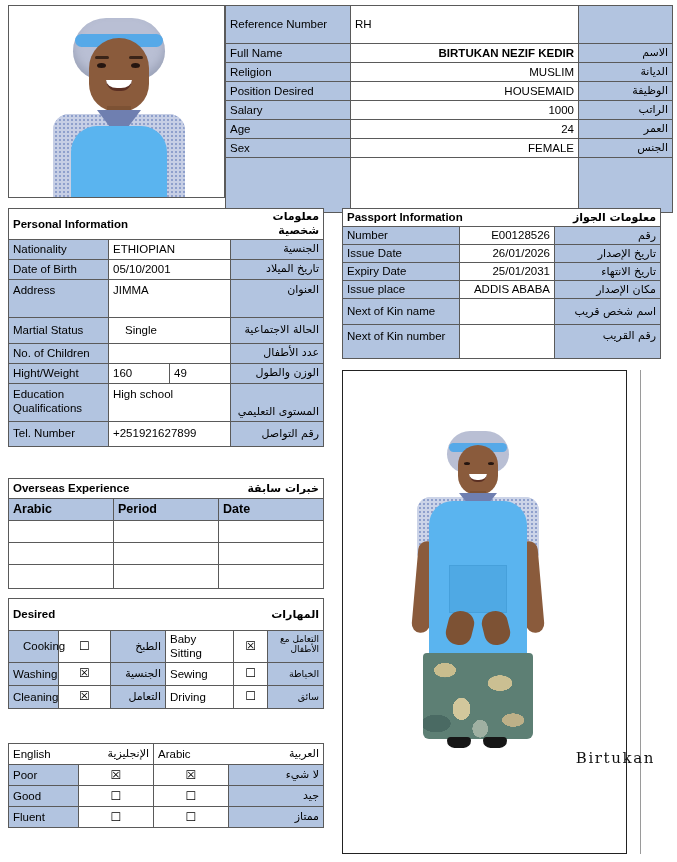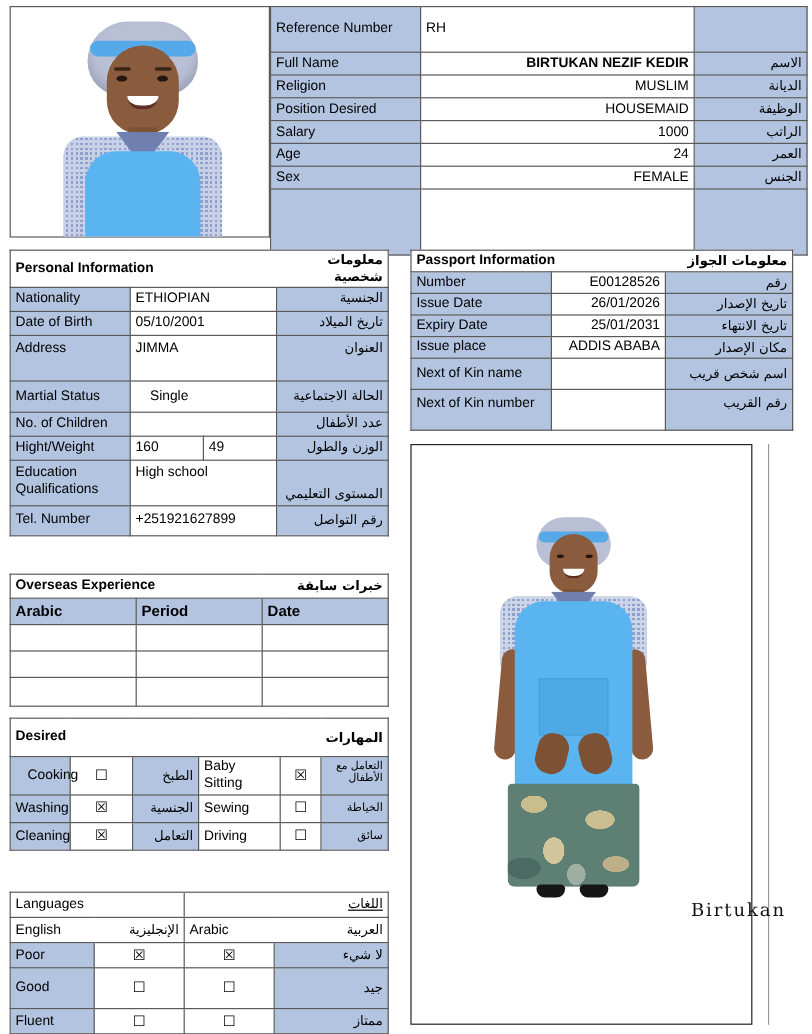--- a/index.html
+++ b/index.html
@@ -413,38 +413,33 @@
 
 <table class="sect" id="languages-tbl">
   <colgroup>
       <col style="width:70px">
       <col style="width:75px">
       <col style="width:75px">
       <col style="width:95px">
     </colgroup>
   <tbody>
     <tr>
-      <td class="val" colspan="2" style="height:21px;border-right:none;">Languages</td>
-      <td class="val" style="height:21px;border-right:none;"></td>
-      <td class="ar-w" style="height:21px;border-left:none;text-decoration:underline;">اللغات</td>
-    </tr>
-    <tr>
       <td class="val" style="height:21px;border-right:none;">English</td>
       <td class="ar-w" style="height:21px;border-left:none;">الإنجليزية</td>
       <td class="val" style="height:21px;border-right:none;">Arabic</td>
       <td class="ar-w" style="height:21px;border-left:none;">العربية</td>
     </tr>
     <tr>
       <td class="hdr" style="height:21px;">Poor</td>
       <td class="val cbox" style="height:21px;">☒</td>
       <td class="val cbox" style="height:21px;">☒</td>
       <td class="ar" style="height:21px;">لا شيء</td>
     </tr>
     <tr>
-      <td class="hdr" style="height:34px;margin-left:38px;">Good</td>
+      <td class="hdr" style="height:21px;margin-left:38px;">Good</td>
       <td class="val cbox" style="height:21px;">☐</td>
       <td class="val cbox" style="height:21px;">☐</td>
       <td class="ar" style="height:21px;">جيد</td>
     </tr>
     <tr>
       <td class="hdr" style="height:21px;">Fluent</td>
       <td class="val cbox" style="height:21px;">☐</td>
       <td class="val cbox" style="height:21px;">☐</td>
       <td class="ar" style="height:21px;">ممتاز</td>
     </tr>

